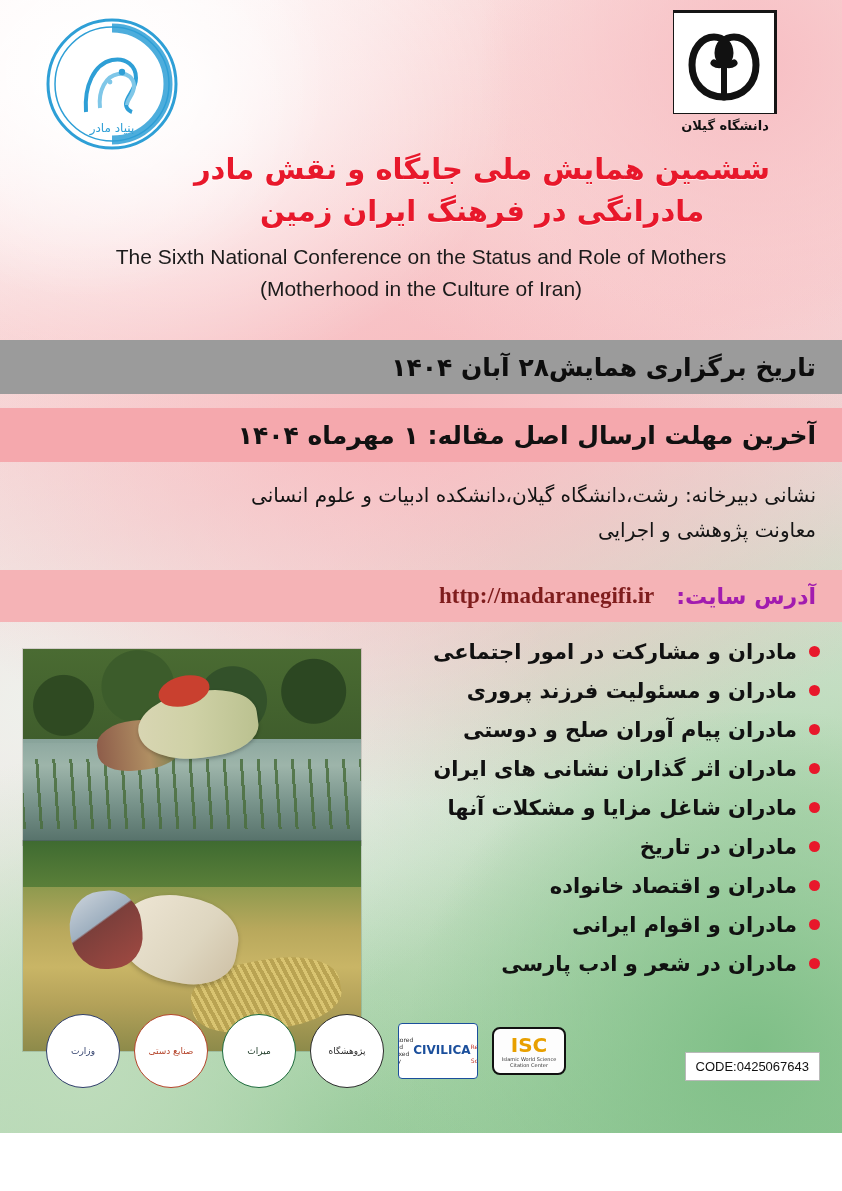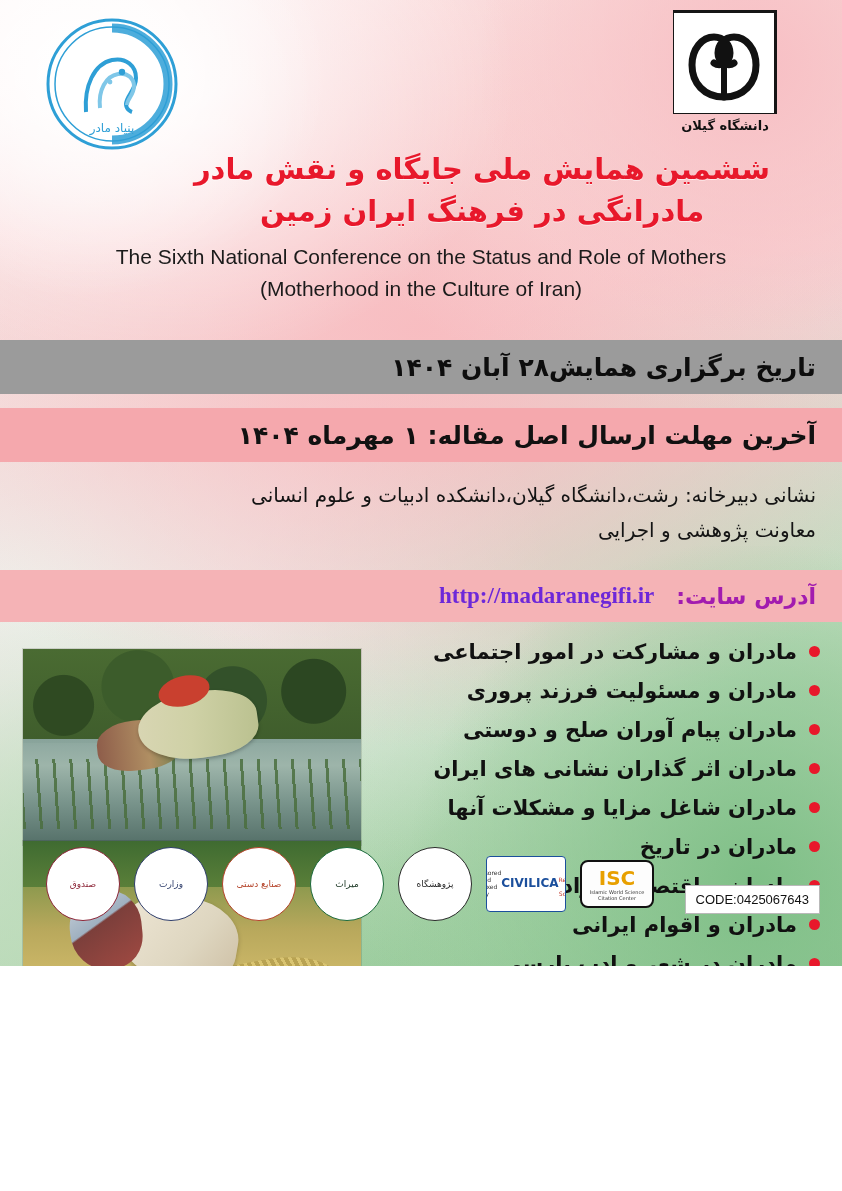--- a/index.html
+++ b/index.html
@@ -10,21 +10,21 @@
     width: 842px;
     height: 1191px;
     font-family: "DejaVu Sans", "Liberation Sans", sans-serif;
     background: #ffffff;
     overflow: hidden;
   }
 
   .poster {
     position: relative;
     width: 842px;
-    height: 966px;
+    height: 1133px;
     overflow: hidden;
     background:
       radial-gradient(ellipse 520px 420px at 18% 8%, rgba(255,255,255,0.95) 0%, rgba(255,255,255,0.0) 70%),
       radial-gradient(ellipse 680px 520px at 88% 4%, rgba(250,214,214,0.95) 0%, rgba(250,214,214,0.0) 72%),
       radial-gradient(ellipse 760px 560px at 50% 34%, rgba(248,186,190,0.85) 0%, rgba(248,186,190,0.0) 75%),
       radial-gradient(ellipse 700px 520px at 6% 62%, rgba(238,244,238,0.9) 0%, rgba(238,244,238,0.0) 72%),
       radial-gradient(ellipse 820px 620px at 96% 72%, rgba(176,214,176,0.85) 0%, rgba(176,214,176,0.0) 72%),
       radial-gradient(ellipse 900px 480px at 40% 100%, rgba(146,200,150,0.9) 0%, rgba(146,200,150,0.0) 70%),
       linear-gradient(160deg, #fdf2f2 0%, #f9dcdc 22%, #f6cfd2 40%, #eedede 55%, #dfe9dc 70%, #b9dcb6 88%, #8cc48f 100%);
     text-decoration: underline;
@@ -139,21 +139,21 @@
     top: 570px;
     width: 842px;
     height: 52px;
     background: #f5b3b6;
     justify-content: flex-start;
     gap: 22px;
     font-size: 22px;
   }
   .bar-site .site-label { color: #a21caf; font-weight: bold; }
   .bar-site .site-url {
-    color: #6d28d9;
+    color: #7f1d1d;
     font-weight: bold;
     font-size: 23px;
     font-family: "Liberation Serif", serif;
     direction: ltr;
   }
 
   
   .topics {
     position: absolute;
     right: 22px;
@@ -447,23 +447,20 @@
 
   <div class="photo photo-bottom">
     <div class="field"></div>
     <div class="hedge"></div>
     <div class="sheaf"></div>
     <div class="woman"></div>
     <div class="child"></div>
   </div>
 
   <div class="sponsors">
-    <div class="sponsor s1">
-      <span>صندوق</span>
-    </div>
     <div class="sponsor s2">
       <span>وزارت</span>
     </div>
     <div class="sponsor s3">
       <span>صنایع دستی</span>
     </div>
     <div class="sponsor s4">
       <span>میراث</span>
     </div>
     <div class="sponsor s5">

